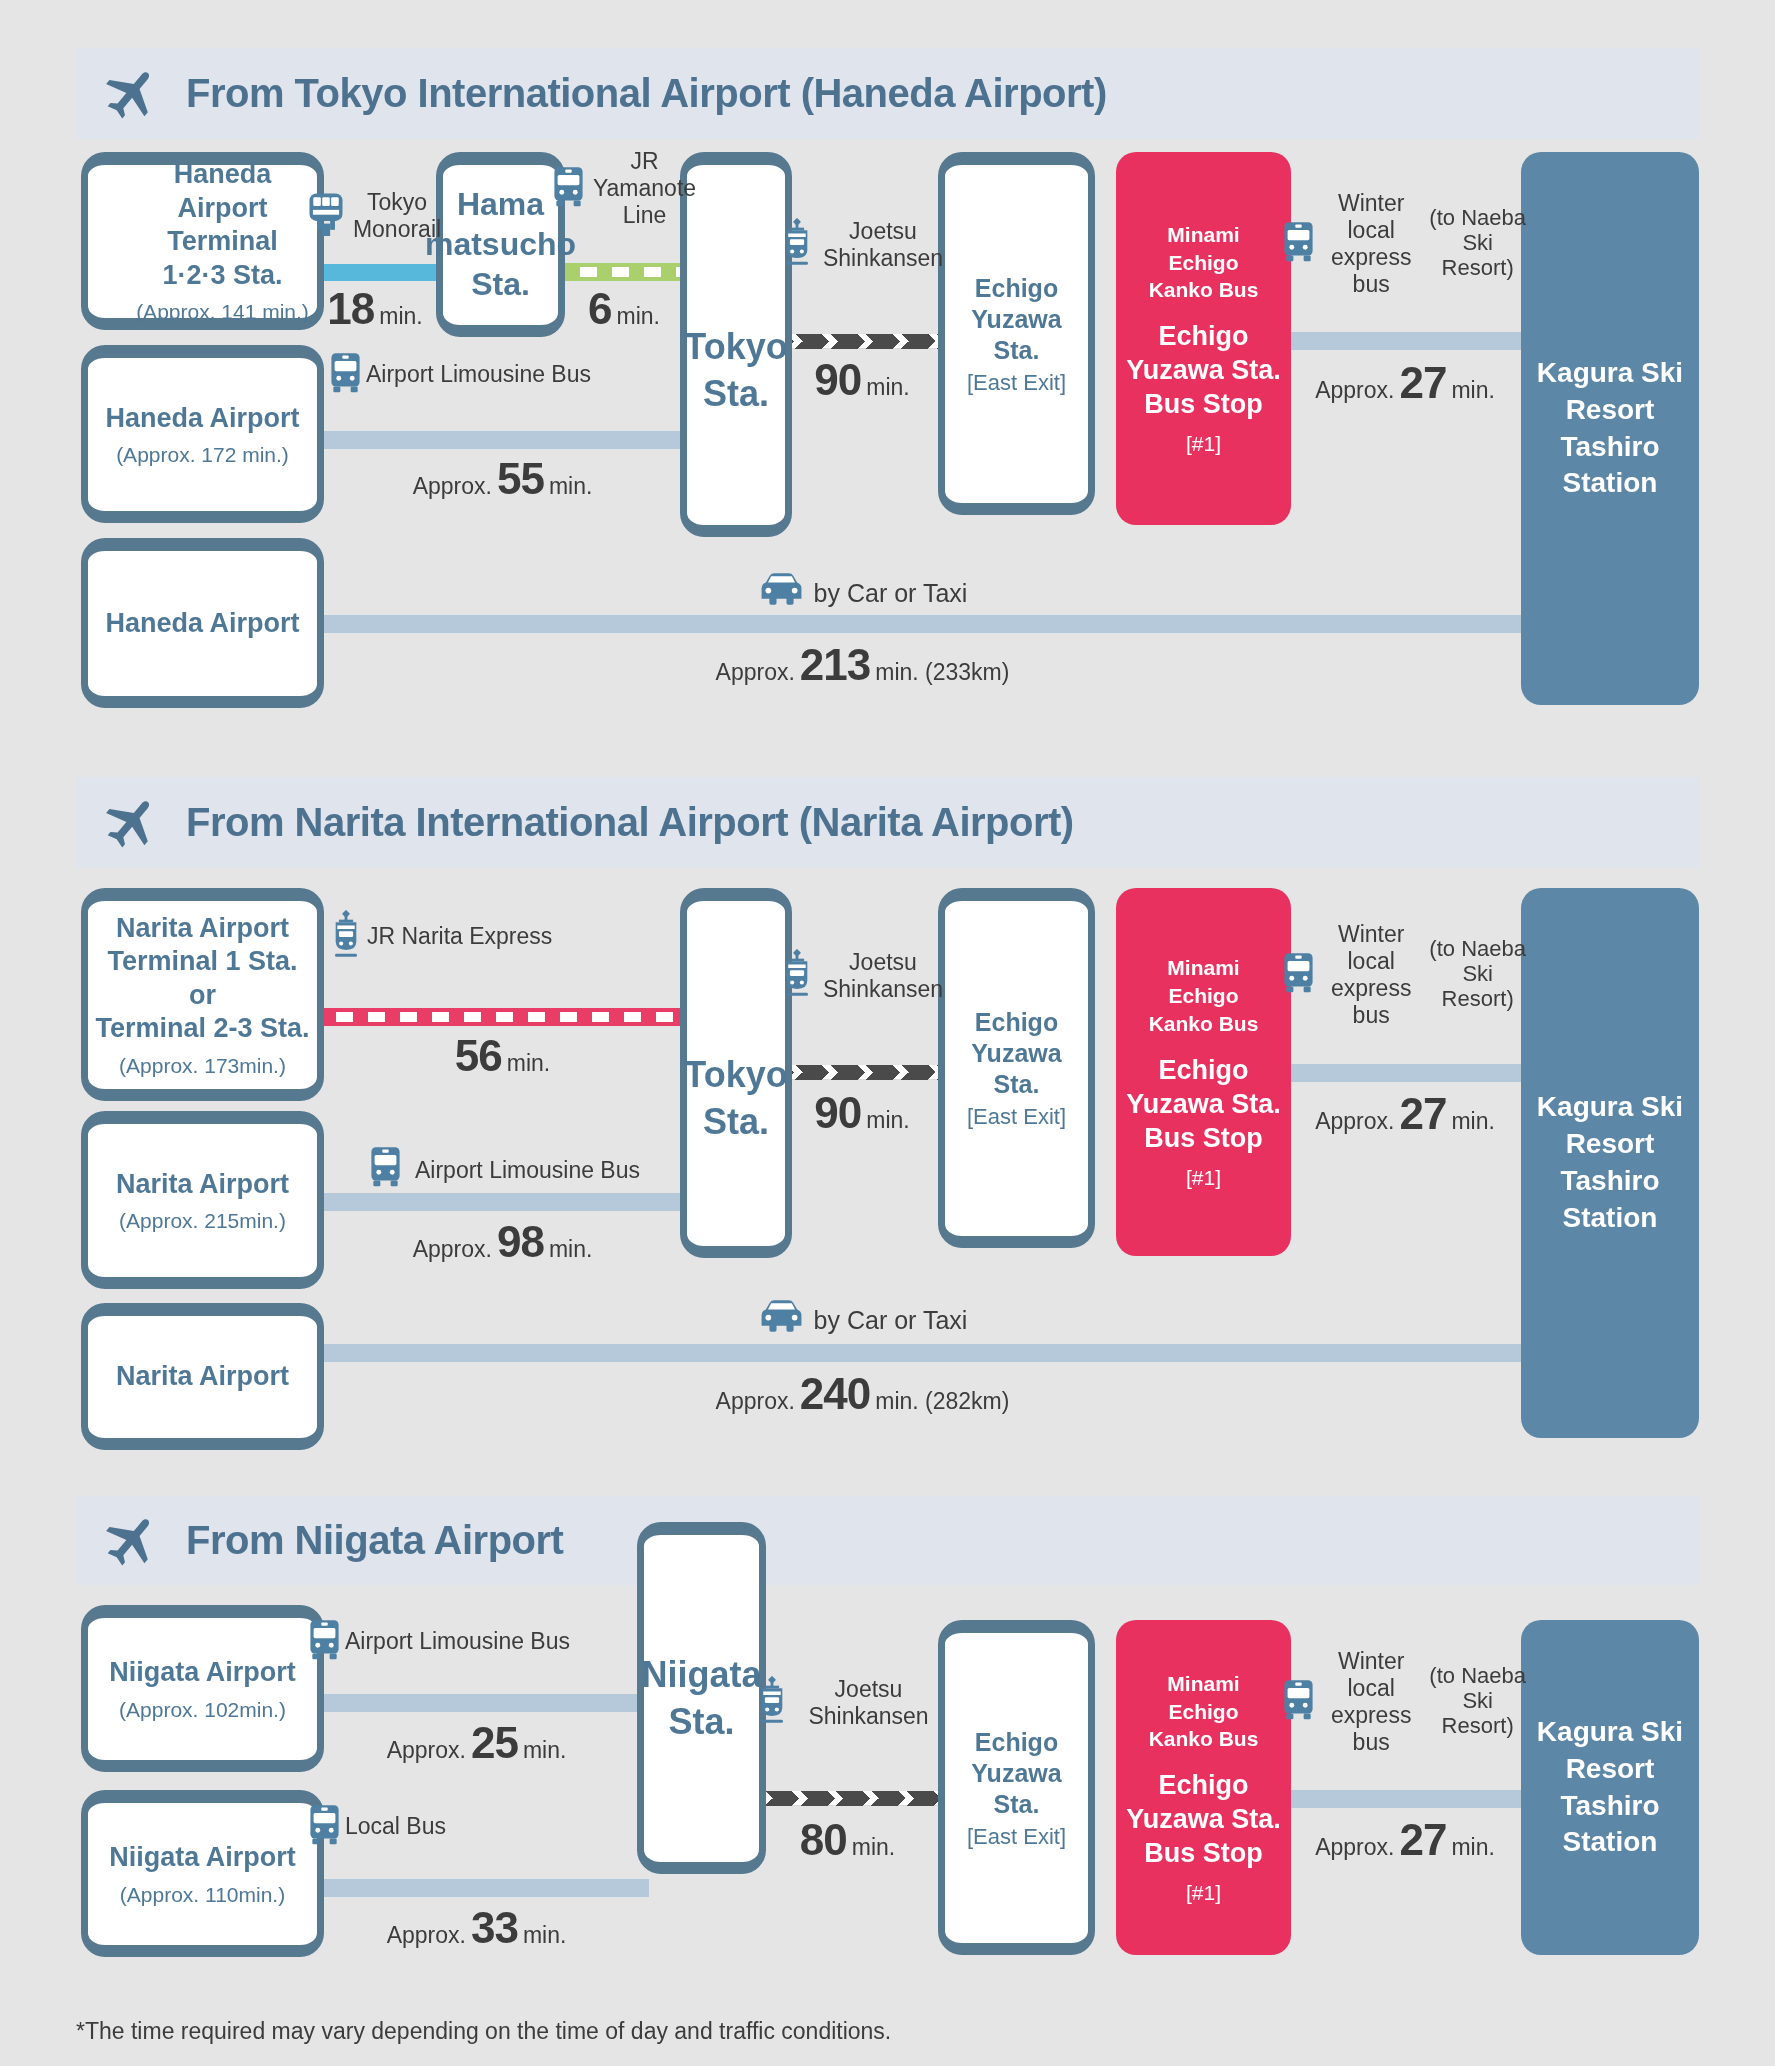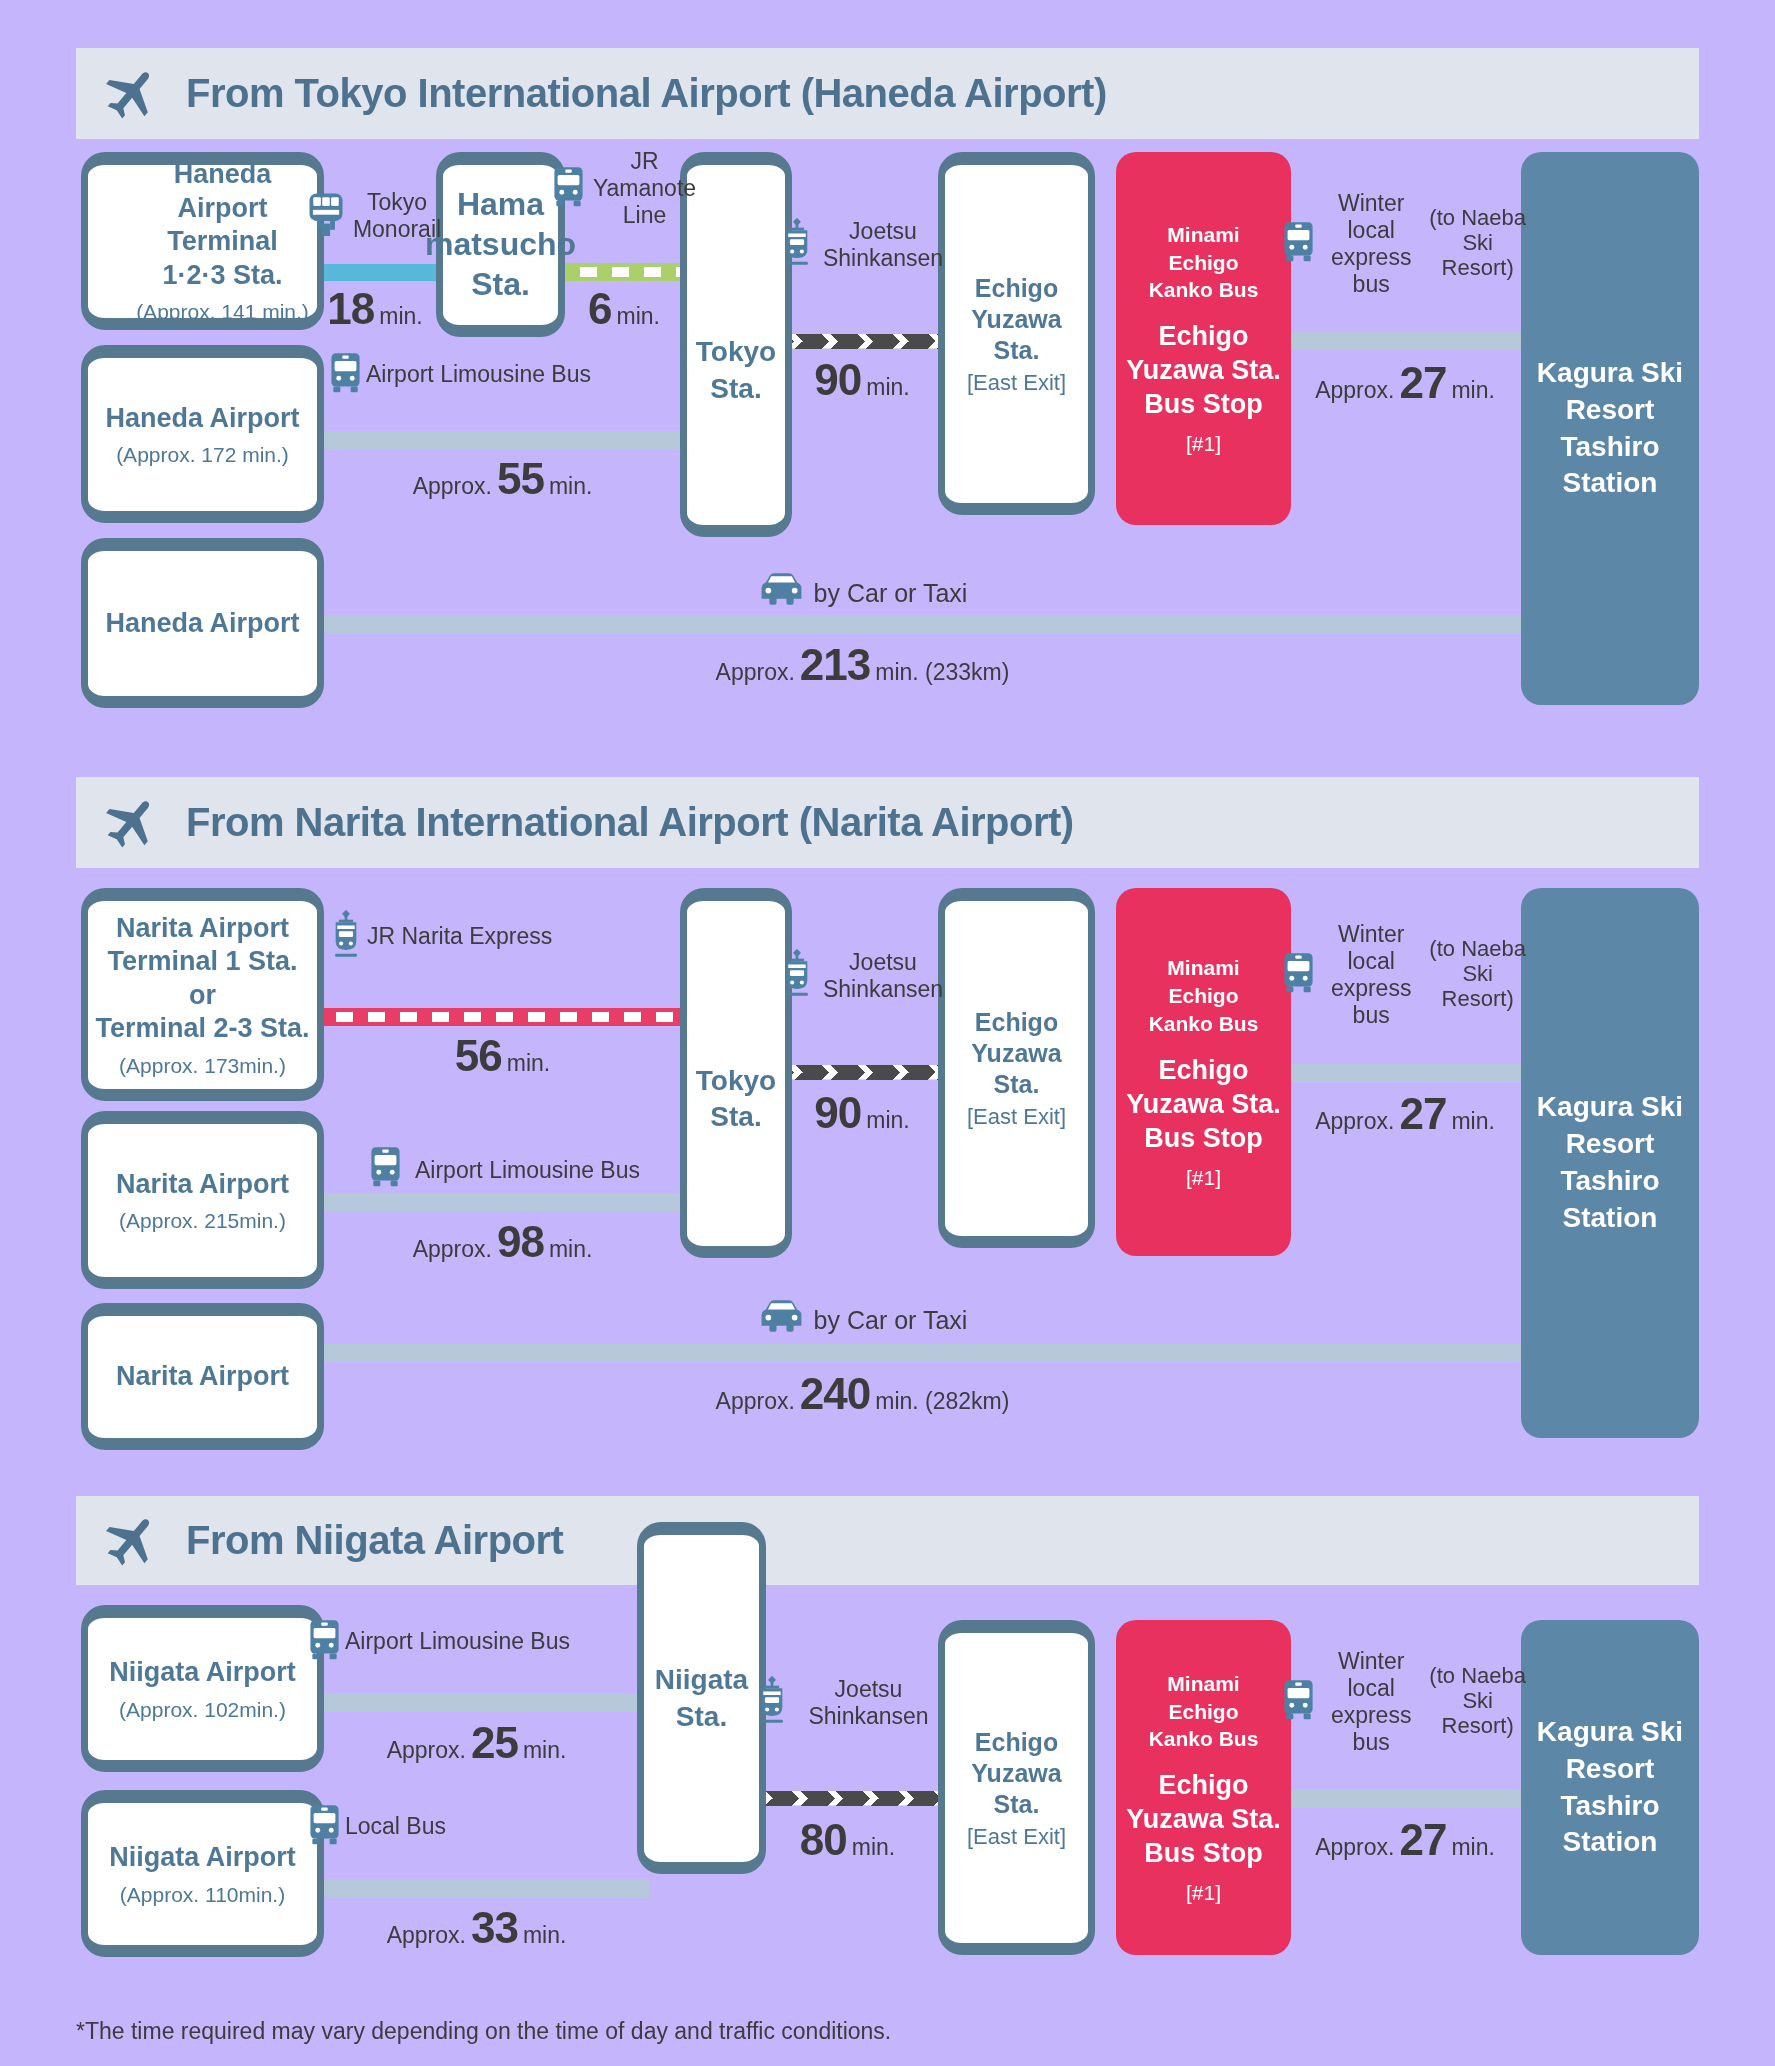--- a/index.html
+++ b/index.html
@@ -1,16 +1,16 @@
 <!DOCTYPE html>
 <html style="--header-bg: #e0e4ec; --header-text: #4d7290; --box-border: #56798f; --box-text: #4e7896; --fill-blue: #5d87a7; --pink: #e8315f; --ink: #3c3c3c; --line-bus: #b6c9da; --monorail: #57b8dc; --yamanote: #a9d06b; --nex: #e73d66; --shink: #4a4a4a; --icon: #4e80a4;font-size:8px"><head>
 <meta charset="utf-8">
 <style>
   html,body{margin:0;padding:0;background:#fff;font-family:"Liberation Sans",sans-serif;}
-  .canvas{position:relative;width:1775px;height:2066px;background:#c4b5fd;overflow:hidden;}
+  .canvas{position:relative;width:1775px;height:2066px;background:#e5e5e5;overflow:hidden;}
   .abs{position:absolute;box-sizing:border-box;}
   
   .section-header{background:var(--header-bg);display:flex;align-items:center;gap:24px;padding-left:26px;z-index:1;}
   .header-title{font-size:40px;font-weight:bold;color:var(--header-text);letter-spacing:-0.5px;}
   
   .ic{display:inline-block;color:var(--icon);flex:none;}
   .ic svg{width:100%;height:100%;display:block;}
   .ic-plane{width:60px;height:60px;color:var(--header-text);}
   .ic-80{width:41px;height:41px;}
   .ic-mono{width:44px;height:44px;}
@@ -29,21 +29,21 @@
   .line-shinkansen{height:15px;background-color:var(--shink);
     background-image:repeating-linear-gradient(45deg,transparent 0 13px,#fff 13px 19px,transparent 19px 25px),
                      repeating-linear-gradient(135deg,transparent 0 13px,#fff 13px 19px,transparent 19px 25px);
     background-size:100% 52%,100% 52%;background-position:0 0,0 100%;background-repeat:no-repeat,no-repeat;}
   
   .station-box{background:#fff;border:7.6px solid var(--box-border);border-top-width:13px;border-bottom-width:12px;
     border-radius:24px;display:flex;flex-direction:column;align-items:center;justify-content:center;
     text-align:center;z-index:2;padding:5px 4px;}
   .box-name{font-size:27px;font-weight:bold;color:var(--box-text);line-height:1.24;}
   .box-approx{font-size:21px;color:var(--box-text);margin-top:7px;line-height:1.2;}
-  .st-name{font-size:28px;font-weight:bold;color:var(--box-text);line-height:1.3;}
+  .st-name{font-size:36px;font-weight:bold;color:var(--box-text);line-height:1.3;}
   .lowered{justify-content:center;padding-top:56px;}
   .exit{font-size:22px;color:var(--box-text);margin-top:4px;}
   .fill-box{border-radius:20px;color:#fff;display:flex;flex-direction:column;align-items:center;justify-content:center;
     text-align:center;z-index:2;}
   .pink-box{background:var(--pink);}
   .kagura-box{background:var(--fill-blue);}
   .busstop-op{font-size:21px;font-weight:bold;line-height:1.32;width:117px;}
   .busstop-name{font-size:27px;font-weight:bold;line-height:1.26;width:158px;margin-top:15px;}
   .busstop-no{font-size:21px;margin-top:11px;}
   .kagura-name{font-size:28px;font-weight:bold;line-height:1.32;width:152px;}

